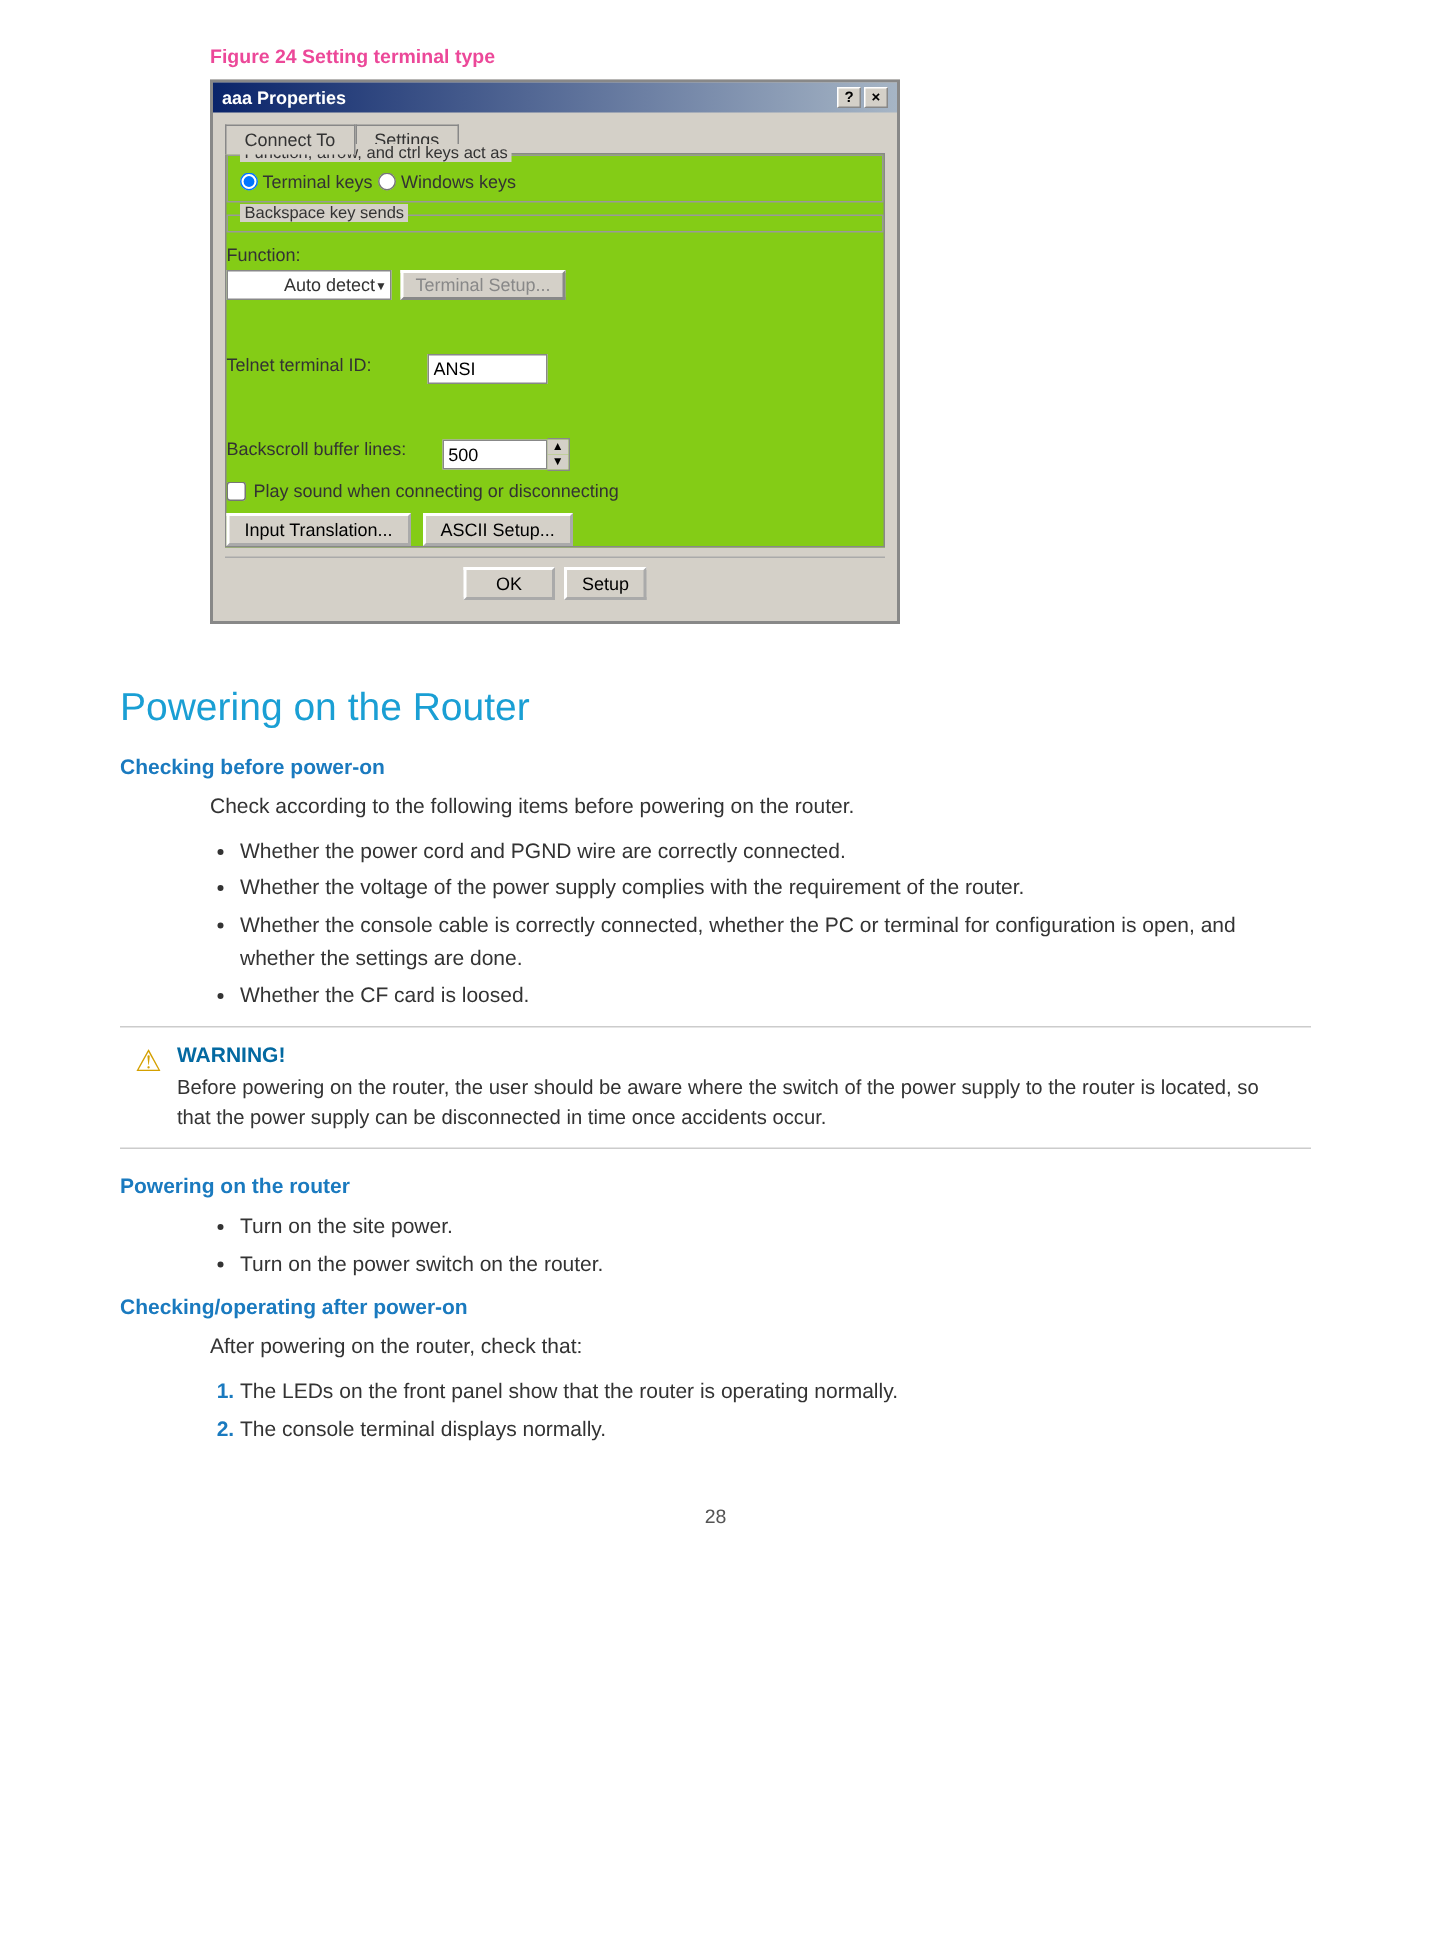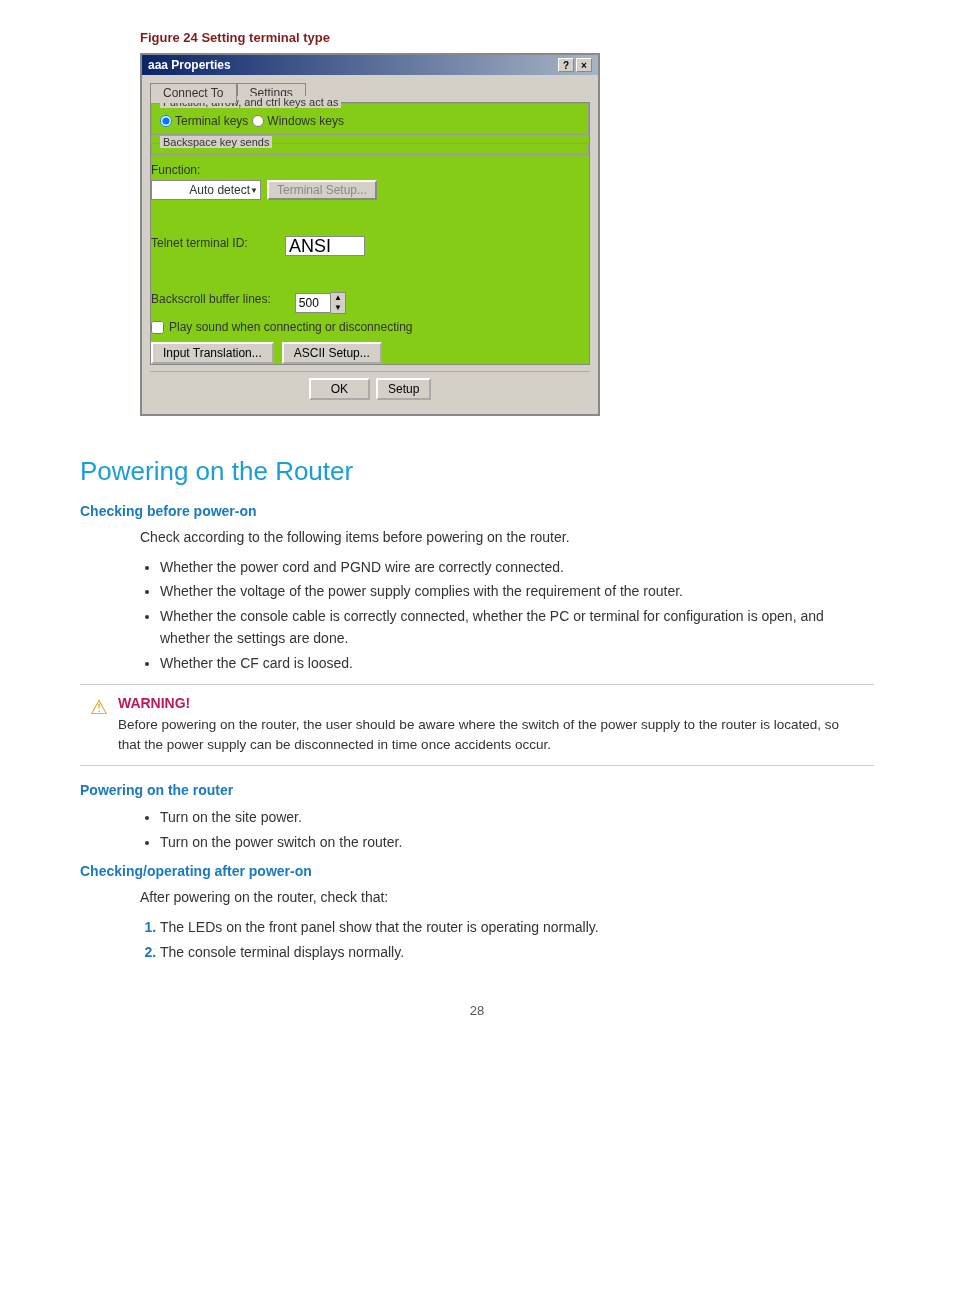--- a/index.html
+++ b/index.html
@@ -8,21 +8,21 @@
       font-family: Arial, sans-serif;
       font-size: 14px;
       color: #333;
       width: 954px;
       min-height: 1296px;
       padding: 30px 80px 60px 80px;
     }
 
     
     .figure-caption {
-      color: #7f1d1d;
+      color: #ec4899;
       font-weight: bold;
       font-size: 13px;
       margin-bottom: 8px;
       margin-left: 60px;
     }
 
     
     .dialog-wrapper {
       margin-left: 60px;
       margin-bottom: 40px;
@@ -130,21 +130,21 @@
       margin-top: 36px;
     }
     .field-label {
       font-size: 12px;
       min-width: 110px;
     }
     .field-input {
       border: 1px solid #888;
       background: #fff;
       padding: 1px 3px;
-      font-size: 18px;
+      font-size: 12px;
       height: 20px;
     }
     .emulation-label {
       font-size: 12px;
       margin-bottom: 3px;
     }
     .emulation-row {
       display: flex;
       align-items: center;
       gap: 6px;
@@ -186,21 +186,21 @@
     .spinner-wrapper {
       display: flex;
       align-items: center;
     }
     .spinner-input {
       border: 1px solid #888;
       background: #fff;
       padding: 1px 3px;
       font-size: 12px;
       height: 20px;
-      width: 36px;
+      width: 70px;
     }
     .spinner-buttons {
       display: flex;
       flex-direction: column;
       border: 1px solid #888;
       border-left: none;
     }
     .spinner-btn {
       background: #d4d0c8;
       border: none;
@@ -309,21 +309,21 @@
       gap: 10px;
       align-items: flex-start;
     }
     .warning-icon {
       color: #d4a000;
       font-size: 20px;
       flex-shrink: 0;
     }
     .warning-content {}
     .warning-title {
-      color: #be185d;
+      color: #0369a1;
       font-weight: bold;
       margin-bottom: 4px;
     }
     .warning-text {
       color: #333;
       line-height: 1.5;
       font-size: 13.5px;
     }
 
     .page-number {

